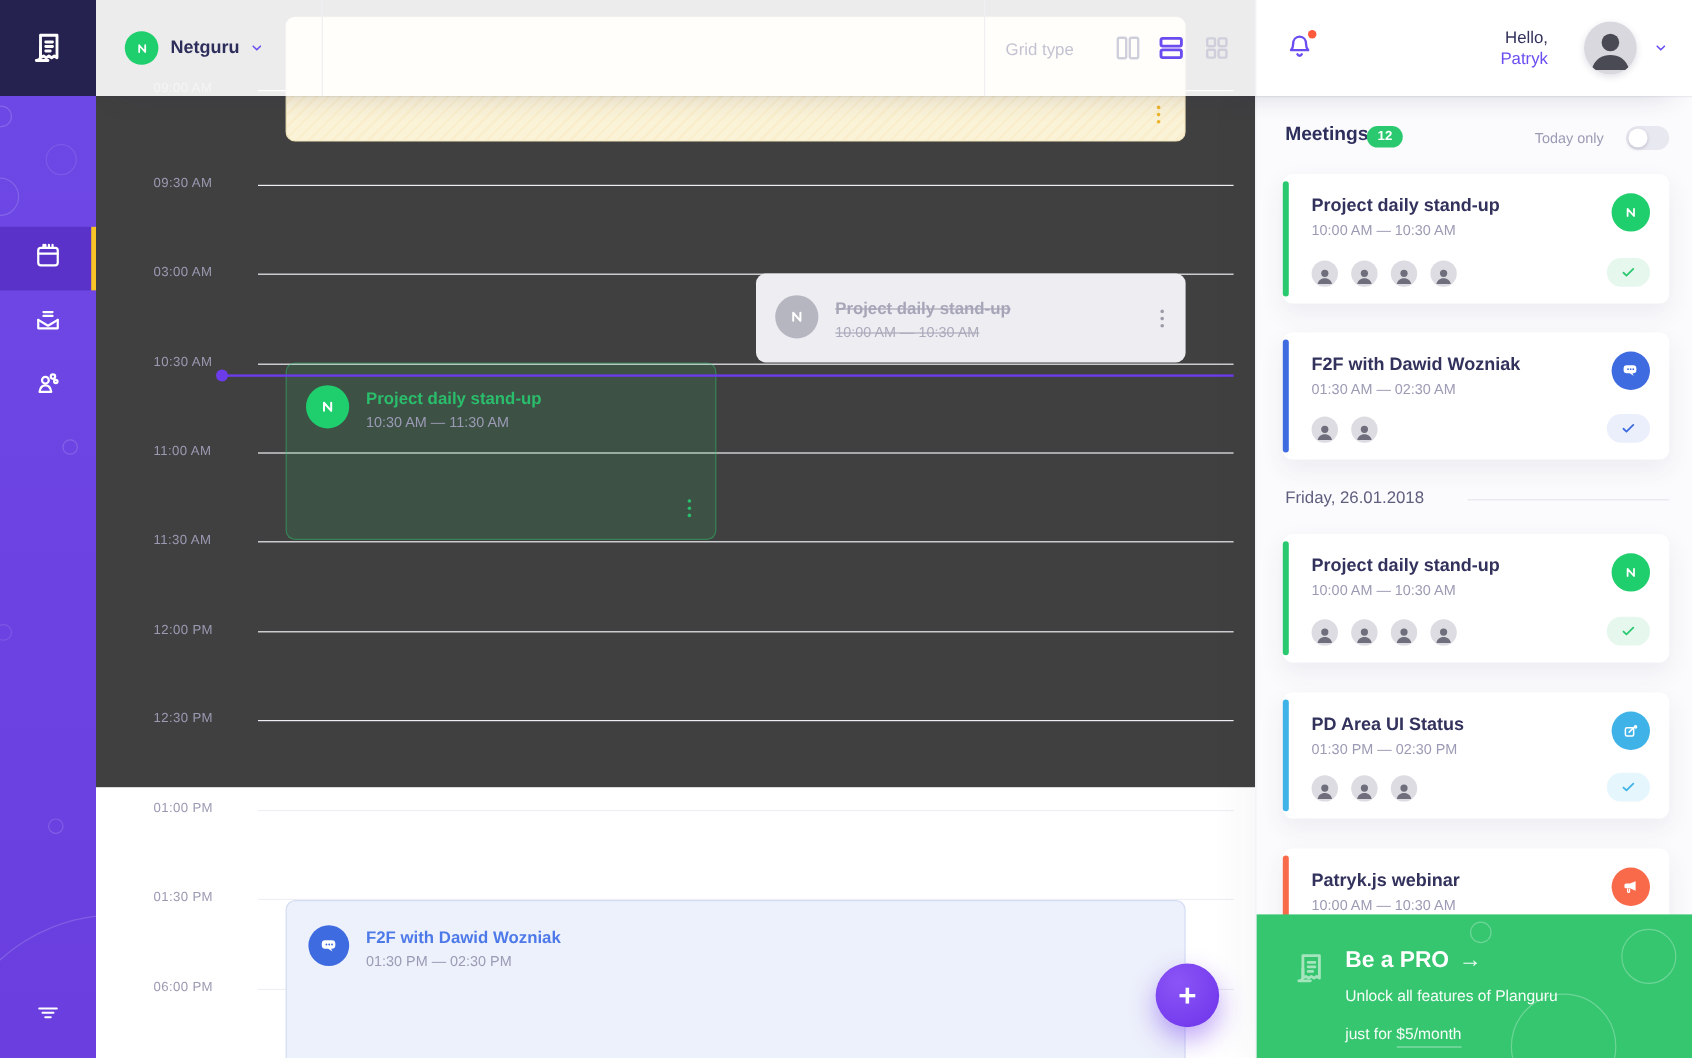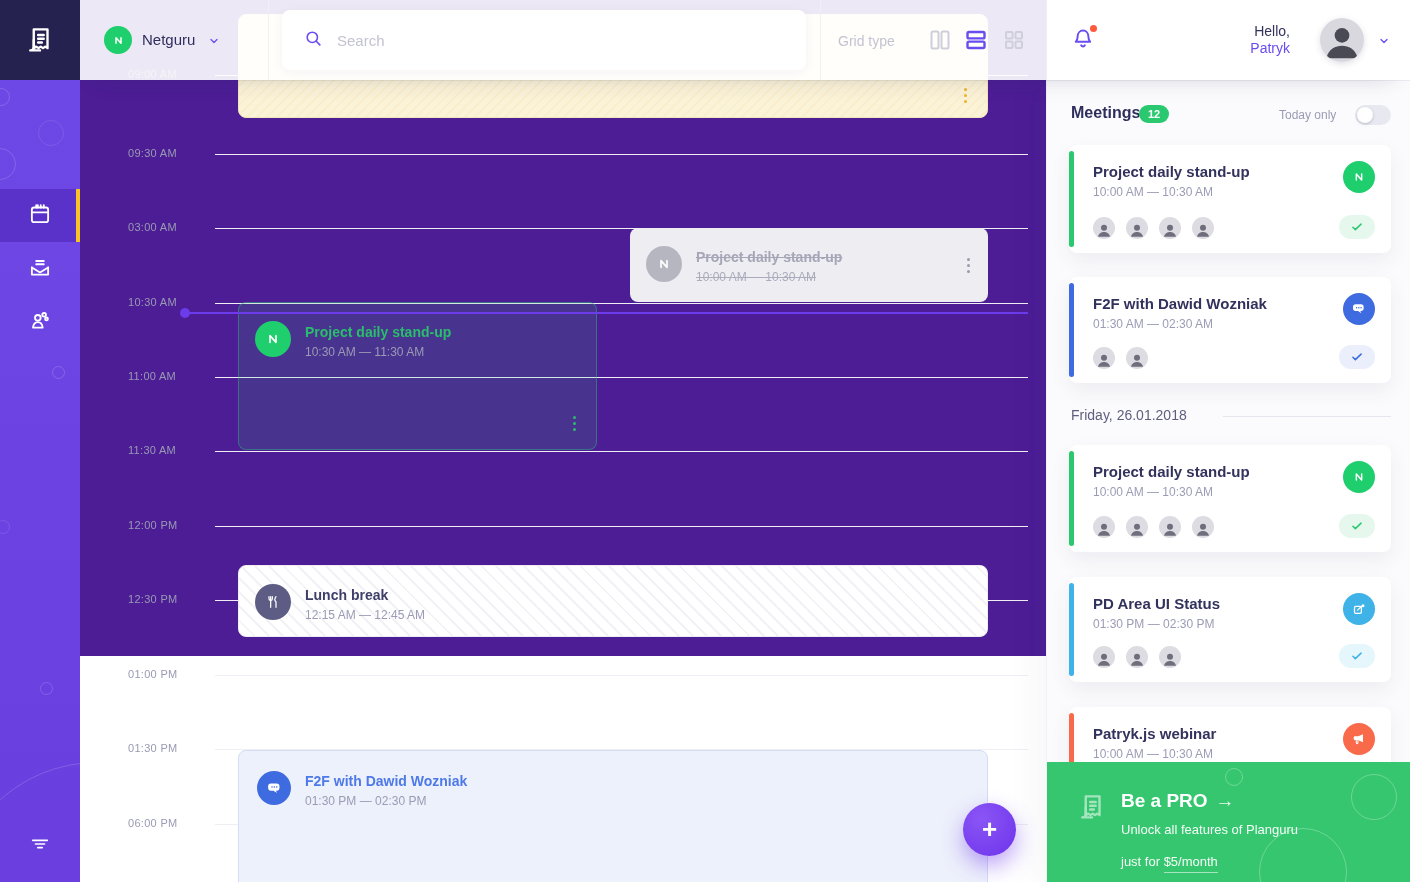--- a/index.html
+++ b/index.html
@@ -14,37 +14,37 @@
   .nav-item.active{background:#5A32C9}
   .nav-item.active::after{content:"";position:absolute;right:0;top:0;bottom:0;width:4px;background:#F7C325}
   .deco{position:absolute;border:1px solid rgba(255,255,255,.16);border-radius:50%}
   .filter-btn{position:absolute;left:20px;top:826px;width:40px;height:40px;display:flex;align-items:center;justify-content:center;cursor:pointer}
 
   
   .topbar{position:absolute;left:80px;top:0;width:1330px;height:80px;background:rgba(255,255,255,.9);z-index:30;
     box-shadow:0 1px 0 rgba(46,46,92,.07),0 14px 24px -18px rgba(46,46,92,.25)}
   .vdiv{position:absolute;top:0;bottom:0;width:1px;background:#EFEFF4}
   .ws-circle{position:absolute;left:24px;top:26px;width:28px;height:28px;border-radius:50%;background:#1FCE6D;display:flex;align-items:center;justify-content:center}
-  .ws-name{position:absolute;left:62px;top:31px;font-size:15px;font-weight:normal;color:#2E2E5C}
+  .ws-name{position:absolute;left:62px;top:31px;font-size:15px;font-weight:bold;color:#2E2E5C}
   .ws-chev{position:absolute;left:128px;top:33px}
   .searchbox{position:absolute;left:202px;top:10px;width:524px;height:60px;background:#fff;border-radius:8px;box-shadow:0 2px 12px rgba(46,46,92,.05);display:flex;align-items:center;padding-left:22px}
   .searchbox input{border:none;outline:none;background:transparent;font-size:15px;color:#45456a;margin-left:14px;width:420px;font-family:"Liberation Sans",sans-serif}
   .searchbox input::placeholder{color:#C3C3D2}
   .gridtype-label{position:absolute;left:758px;top:33px;font-size:14px;color:#C3C3D2}
   .gicon{position:absolute;top:28px;width:24px;height:24px;cursor:pointer}
   .bell-wrap{position:absolute;left:990px;top:26px;width:28px;height:28px;cursor:pointer}
   .bell-dot{position:absolute;right:1px;top:-1px;width:7px;height:7px;border-radius:50%;background:#FF5A3C}
   .greet{position:absolute;left:1090px;top:23px;width:120px;text-align:right;font-size:14px;line-height:17px}
   .greet .g1{color:#32325D}
   .greet .g2{color:#6A4CF0}
   .topavatar{position:absolute;left:1240px;top:18px;width:44px;height:44px;border-radius:50%;background:#E9E9EE;overflow:hidden;box-shadow:0 2px 6px rgba(46,46,92,.15);cursor:pointer}
   .user-chev{position:absolute;left:1298px;top:33px;cursor:pointer}
 
   
-  .cal{position:absolute;left:80px;top:0;width:966px;height:656px;background:#4c1d95;z-index:5}
+  .cal{position:absolute;left:80px;top:0;width:966px;height:656px;background:#404040;z-index:5}
   .gridline{position:absolute;left:135px;width:813px;height:1px;background:#EEEEF4}
   .tlabel{position:absolute;left:48px;width:70px;font-size:11px;color:#9A9AB3;letter-spacing:.3px}
   .ev{position:absolute;border-radius:8px}
   .ev-yellow{left:158px;top:14px;width:750px;height:104px;background:#FBF3D8;border:1px solid #F2E5BB;
     background-image:repeating-linear-gradient(135deg,rgba(235,180,60,.08) 0 2px,transparent 2px 7px)}
   .ev-done{left:550px;top:228px;width:358px;height:74px;background:#EDEDF2}
   .ev-green{left:158px;top:302px;width:359px;height:148px;background:rgba(43,201,111,.13);border:1px solid rgba(43,201,111,.42)}
   .ev-break{left:158px;top:565px;width:750px;height:72px;border:1px solid #EDEDF2;
     background:repeating-linear-gradient(45deg,#F2F2F6 0 2px,#ffffff 2px 10px)}
   .ev-blue{left:158px;top:750px;width:750px;height:140px;background:#EDF1FB;border:1px solid #D4DDF3}
@@ -154,32 +154,20 @@
     </span>
     <div class="ev-title" style="color:#2ABD6B">Project daily stand-up</div>
     <div class="ev-time">10:30 AM — 11:30 AM</div>
     <span class="dots" style="right:20px;bottom:18px">
       <i style="background:#2ABD6B"></i>
         <i style="background:#2ABD6B"></i>
         <i style="background:#2ABD6B"></i>
     </span>
   </div>
 
-  <div class="ev ev-break">
-    <span class="ev-avatar" style="background:#5C5C85">
-      <svg width="16" height="16" viewBox="0 0 24 24" fill="none" stroke="#fff" stroke-width="1.9" stroke-linecap="round">
-          <path d="M8.5 4v5"></path>
-          <path d="M6 4v3.2a2.5 2.5 0 0 0 5 0V4"></path>
-          <path d="M8.5 9v11"></path>
-          <path d="M16.5 4c-2 2.4-2 6 0 8v8"></path>
-        </svg>
-    </span>
-    <div class="ev-title" style="color:#3E3E68">Lunch break</div>
-    <div class="ev-time">12:15 AM — 12:45 AM</div>
-  </div>
 
   <div class="ev ev-blue">
     <span class="ev-avatar blue-bg" style="width:34px;height:34px;left:18px;top:20px">
       <svg width="17" height="17" viewBox="0 0 24 24" fill="#fff">
           <path d="M7 5h8a4 4 0 0 1 4 4v2a4 4 0 0 1-4 4h-1l1.6 3.2L10.5 15H7a4 4 0 0 1-4-4V9a4 4 0 0 1 4-4z"></path>
           <circle cx="8.5" cy="10" r="1.1" fill="#3E6BE0"></circle>
           <circle cx="11.8" cy="10" r="1.1" fill="#3E6BE0"></circle>
           <circle cx="15.1" cy="10" r="1.1" fill="#3E6BE0"></circle>
         </svg>
     </span>
@@ -201,29 +189,20 @@
       </svg>
   </div>
   <div class="ws-name">Netguru</div>
   <span class="ws-chev">
     <svg width="12" height="12" viewBox="0 0 24 24" fill="none" stroke="#6A4CF0" stroke-width="2.6" stroke-linecap="round" stroke-linejoin="round">
         <path d="M6 9l6 6 6-6"></path>
       </svg>
   </span>
   <div class="vdiv" style="left:188px"></div>
 
-  <div class="searchbox">
-    <span>
-      <svg width="19" height="19" viewBox="0 0 24 24" fill="none" stroke="#6A4CF0" stroke-width="2" stroke-linecap="round">
-          <circle cx="10.5" cy="10.5" r="6.5"></circle>
-          <path d="M15.5 15.5L20 20"></path>
-        </svg>
-    </span>
-    <input type="text" placeholder="Search" style="">
-  </div>
   <div class="vdiv" style="left:740px"></div>
 
   <div class="gridtype-label">Grid type</div>
   <span class="gicon" style="left:848px">
     <svg width="24" height="24" viewBox="0 0 24 24" fill="none" stroke="#CFCFDC" stroke-width="2">
         <rect x="3.5" y="3.5" width="7" height="17" rx="1.5"></rect>
         <rect x="13.5" y="3.5" width="7" height="17" rx="1.5"></rect>
       </svg>
   </span>
   <span class="gicon" style="left:884px">

